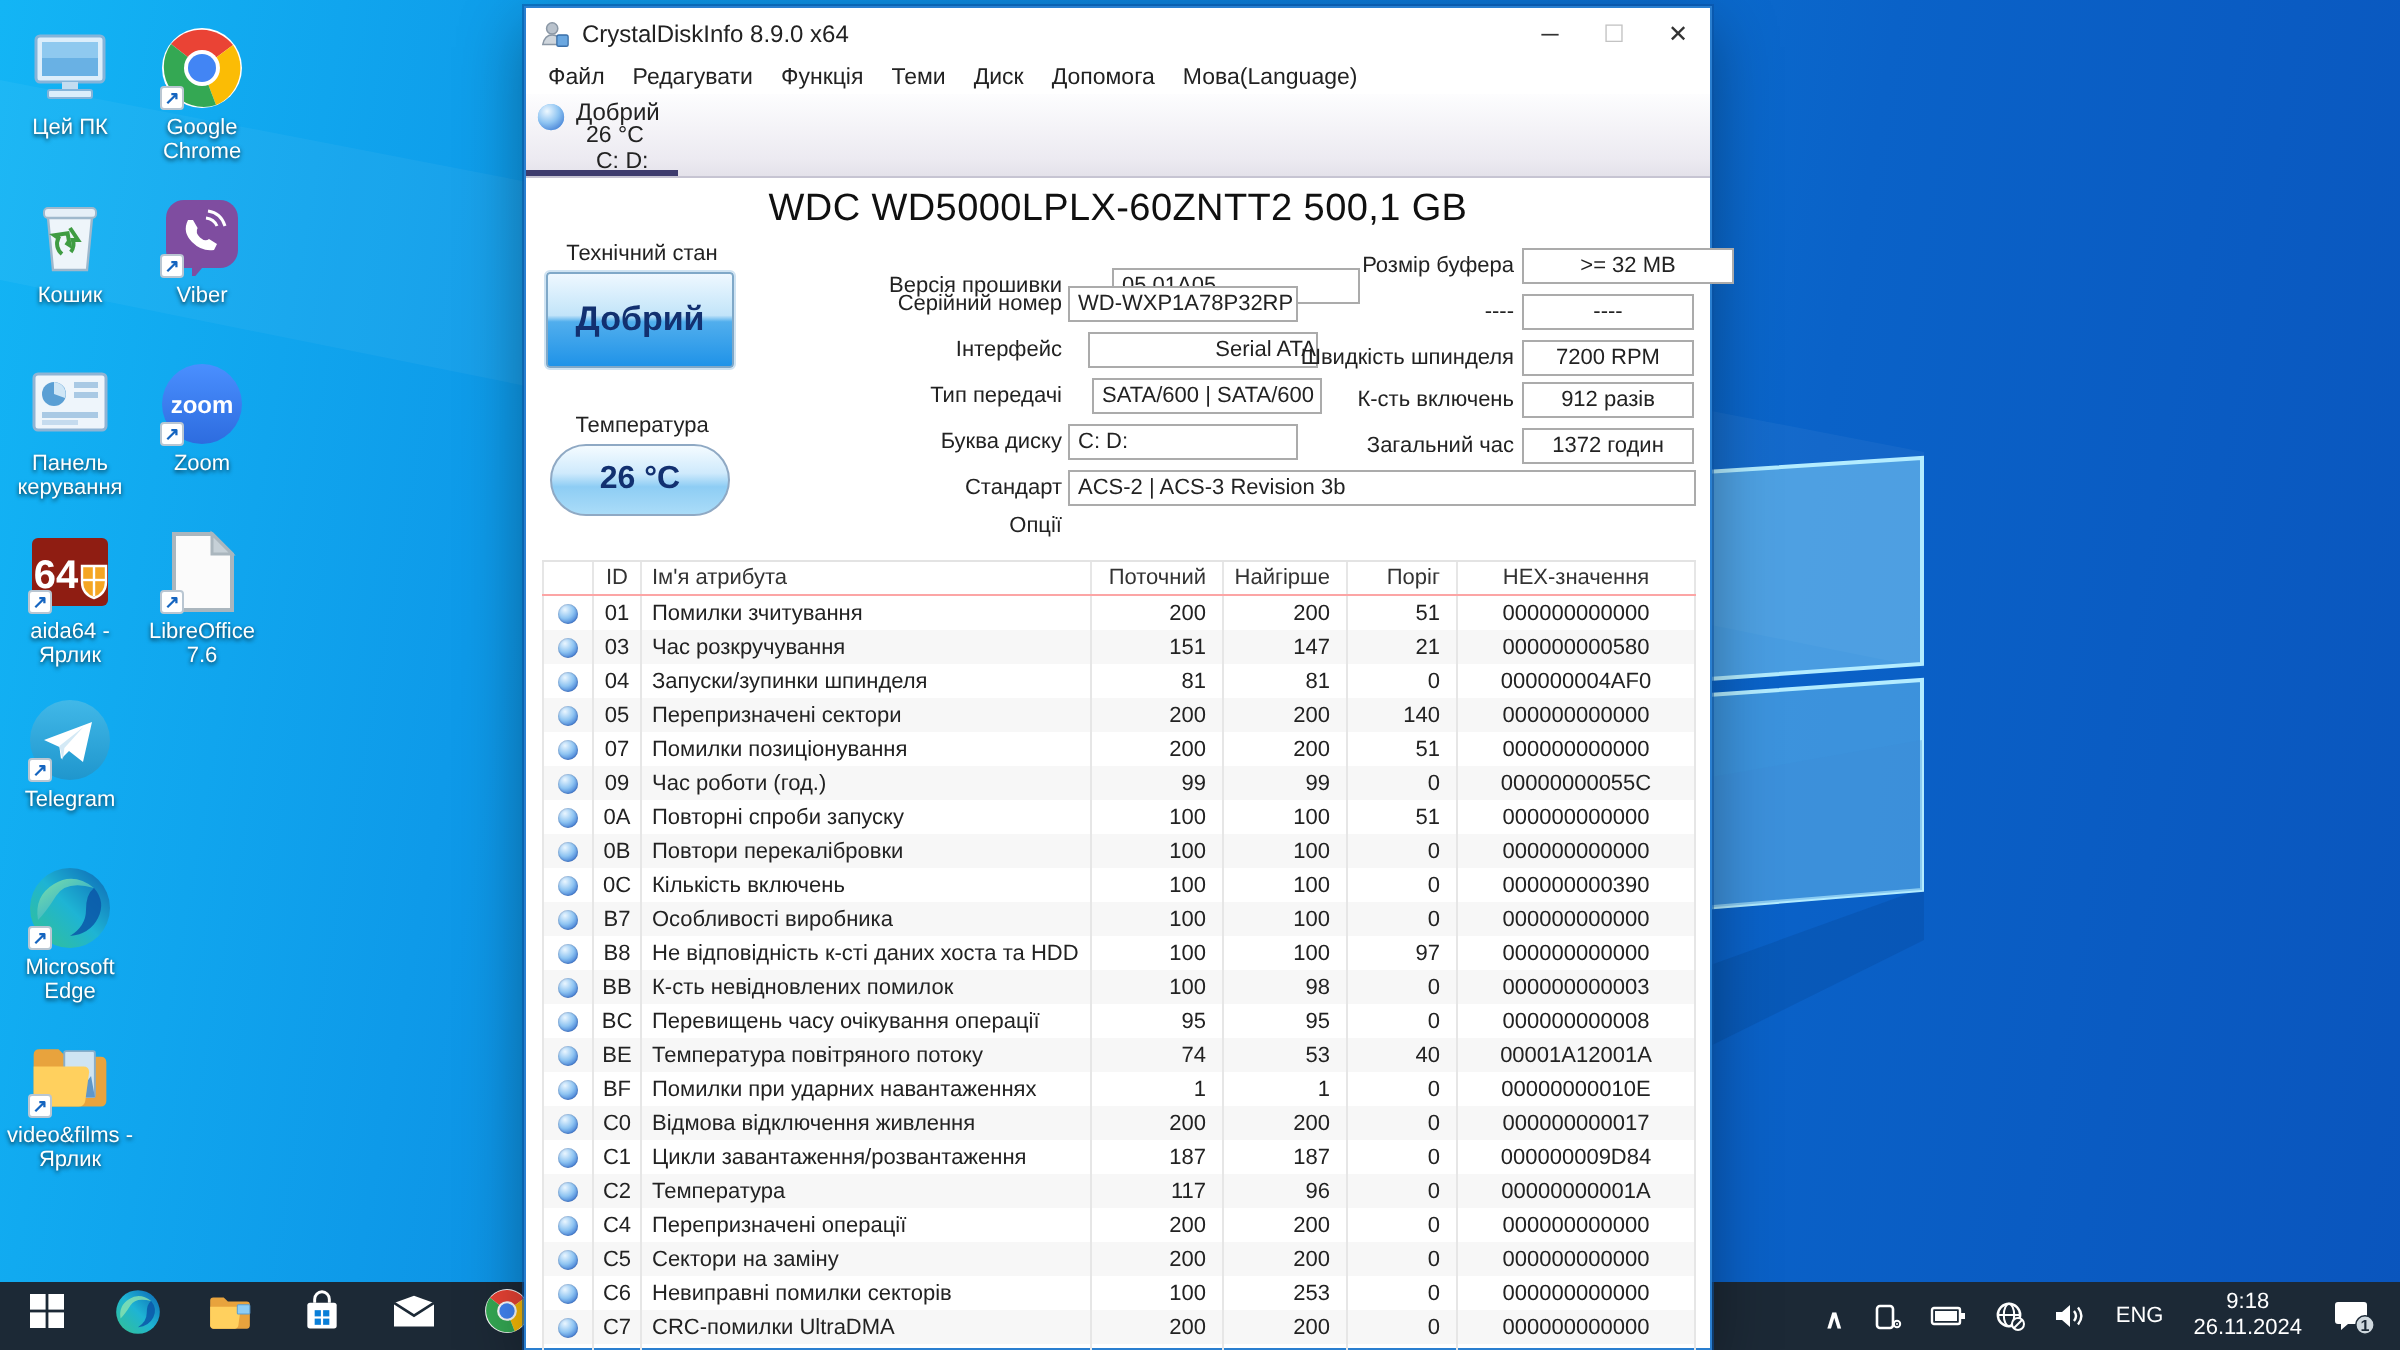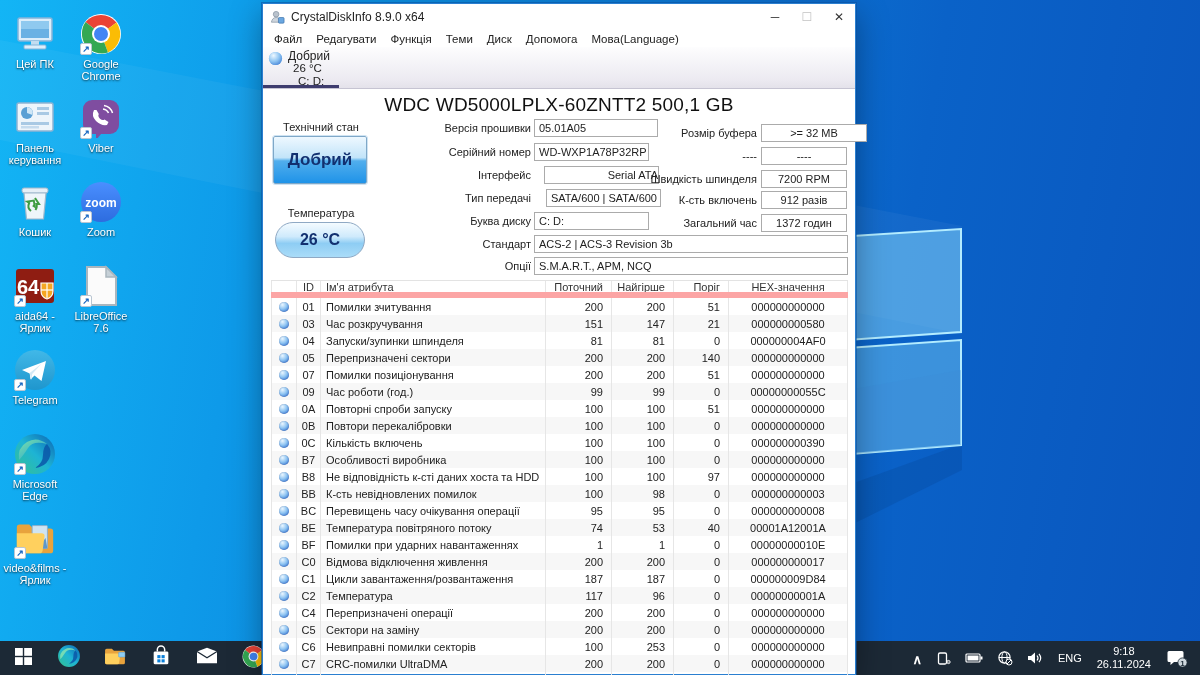--- a/index.html
+++ b/index.html
@@ -70,21 +70,21 @@
     font-size:16px; font-weight:bold; color:#123070; cursor:pointer; }
 
   .frow { position:absolute; display:flex; align-items:center; }
   .frow .flabel { font-size:11px; color:#222; text-align:right; }
   .frow .fbox { margin-left:3px; height:18px; border:1px solid #ababab; background:#fff;
     font-size:11px; color:#222; line-height:16px; padding-left:4px; }
   .fbox.center { text-align:center; padding-left:0; }
 
   .smart { position:absolute; left:8px; top:191px; width:577px; border-top:1px solid #e3e3e3; }
   .srow { display:flex; height:17px; align-items:center; font-size:11px; color:#222; }
-  .srow.head { color:#333; border-bottom:6px solid #fca5a5; }
+  .srow.head { color:#333; border-bottom:1px solid #fca5a5; }
   .srow:not(.head):nth-child(odd) { background:#f7f7f7; }
   .scell { height:100%; display:flex; align-items:center; border-right:1px solid #e6e6e6; overflow:hidden; white-space:nowrap; }
   .scell:first-child { border-left:1px solid #e6e6e6; }
   .c-orb { width:26px; justify-content:center; }
   .c-id { width:24px; justify-content:center; }
   .c-name { width:225px; padding-left:5px; }
   .c-cur { width:66px; justify-content:flex-end; padding-right:8px; }
   .c-wst { width:62px; justify-content:flex-end; padding-right:8px; }
   .c-thr { width:55px; justify-content:flex-end; padding-right:8px; }
   .c-hex { width:119px; justify-content:center; font-family:"Liberation Sans",sans-serif; }
@@ -114,41 +114,41 @@
             <rect x="8" y="9" width="28" height="8" fill="#8fc9ef"></rect>
             <rect x="18" y="29" width="8" height="4" fill="#c2dcf0"></rect>
             <rect x="11" y="33" width="22" height="4" rx="1" fill="#dceefb" stroke="#85b4d9"></rect>
           </svg>
         </div>
         <div class="lbl">Цей ПК</div>
       </div>
       <div class="dicon">
         <div class="art">
           <svg width="44" height="44" viewBox="0 0 44 44">
+            <rect x="9" y="8" width="26" height="5" rx="2" fill="#e6eff7" stroke="#9fb8cc"></rect>
+            <path d="M11 13 h22 l-2.5 26 h-17 z" fill="#eef5fa" stroke="#9fb8cc" stroke-width="1.2"></path>
+            <path d="M22 18 l4 6 h-2.6 a6.5 6.5 0 0 1-1 6" fill="none" stroke="#3f9c42" stroke-width="2"></path>
+            <path d="M18 31 a6.5 6.5 0 0 1-1.8-8 l-2-1.4 6.6-1 1 6-2-1.3" fill="none" stroke="#3f9c42" stroke-width="2"></path>
+          </svg>
+        </div>
+        <div class="lbl">Кошик</div>
+      </div>
+      <div class="dicon">
+        <div class="art">
+          <svg width="44" height="44" viewBox="0 0 44 44">
             <rect x="4" y="7" width="36" height="28" rx="2" fill="#eef5fb" stroke="#8fb4d4" stroke-width="1.5"></rect>
             <circle cx="14" cy="17" r="6" fill="#5a9fd4"></circle>
             <path d="M14 17 L14 11 A6 6 0 0 1 19.5 19z" fill="#cfe6f6"></path>
             <rect x="24" y="11" width="12" height="3" fill="#a9c9e4"></rect>
             <rect x="24" y="16" width="12" height="3" fill="#a9c9e4"></rect>
             <rect x="8" y="26" width="28" height="3" fill="#a9c9e4"></rect>
             <rect x="8" y="30" width="18" height="2.5" fill="#c5dbee"></rect>
           </svg>
         </div>
         <div class="lbl">Панель керування</div>
-      </div>
-      <div class="dicon">
-        <div class="art">
-          <svg width="44" height="44" viewBox="0 0 44 44">
-            <rect x="9" y="8" width="26" height="5" rx="2" fill="#e6eff7" stroke="#9fb8cc"></rect>
-            <path d="M11 13 h22 l-2.5 26 h-17 z" fill="#eef5fa" stroke="#9fb8cc" stroke-width="1.2"></path>
-            <path d="M22 18 l4 6 h-2.6 a6.5 6.5 0 0 1-1 6" fill="none" stroke="#3f9c42" stroke-width="2"></path>
-            <path d="M18 31 a6.5 6.5 0 0 1-1.8-8 l-2-1.4 6.6-1 1 6-2-1.3" fill="none" stroke="#3f9c42" stroke-width="2"></path>
-          </svg>
-        </div>
-        <div class="lbl">Кошик</div>
       </div>
       <div class="dicon">
         <div class="art">
           <svg width="42" height="42" viewBox="0 0 42 42">
             <rect x="2" y="4" width="38" height="34" rx="3" fill="#8f1d12"></rect>
             <text x="14" y="29" text-anchor="middle" font-size="20" font-weight="bold" fill="#fff" font-family="Liberation Sans,sans-serif">64</text>
             <path d="M27 18 h12 v8 q0 6-6 8 q-6-2-6-8 z" fill="#f5a623" stroke="#fff" stroke-width="1.2"></path>
             <line x1="33" y1="18" x2="33" y2="33" stroke="#fff" stroke-width="1.2"></line>
             <line x1="27" y1="25" x2="39" y2="25" stroke="#fff" stroke-width="1.2"></line>
           </svg>
@@ -412,21 +412,21 @@
 
     <div class="content">
       <div class="model-title">WDC WD5000LPLX-60ZNTT2 500,1 GB</div>
 
       <div class="health-label">Технічний стан</div>
       <div class="health-btn">Добрий</div>
       <div class="temp-label">Температура</div>
       <div class="temp-btn">26 °C</div>
 
       <div id="fields">
-          <div class="frow" style="left: 128px; top: 30px;">
+          <div class="frow" style="left: 128px; top: 45px; gap: 22px;">
             <div class="flabel" style="width: 140px;">Версія прошивки</div>
             <div class="fbox" style="width: 124px; margin-left: 3px;">05.01A05</div>
           </div>
           <div class="frow" style="left: 128px; top: 54px;">
             <div class="flabel" style="width: 140px;">Серійний номер</div>
             <div class="fbox" style="width: 115px; margin-left: 3px;">WD-WXP1A78P32RP</div>
           </div>
           <div class="frow" style="left: 128px; top: 77px;">
             <div class="flabel" style="width: 140px;">Інтерфейс</div>
             <div class="fbox" style="width: 115px; margin-left: 13px; text-align: right;">Serial ATA</div>
@@ -438,21 +438,20 @@
           <div class="frow" style="left: 128px; top: 123px;">
             <div class="flabel" style="width: 140px;">Буква диску</div>
             <div class="fbox" style="width: 115px; margin-left: 3px;">C: D:</div>
           </div>
           <div class="frow" style="left: 128px; top: 146px;">
             <div class="flabel" style="width: 140px;">Стандарт</div>
             <div class="fbox" style="width: 314px; margin-left: 3px;">ACS-2 | ACS-3 Revision 3b</div>
           </div>
           <div class="frow" style="left: 128px; top: 168px;">
             <div class="flabel" style="width: 140px;">Опції</div>
-            <div class="fbox" style="width: 314px; margin-left: 3px;">S.M.A.R.T., APM, NCQ</div>
           </div>
           <div class="frow" style="left: 354px; top: 35px;">
             <div class="flabel" style="width: 140px;">Розмір буфера</div>
             <div class="fbox center" style="width: 106px; margin-left: 4px;">&gt;= 32 MB</div>
           </div>
           <div class="frow" style="left: 354px; top: 58px;">
             <div class="flabel" style="width: 140px;">----</div>
             <div class="fbox center" style="width: 86px; margin-left: 4px;">----</div>
           </div>
           <div class="frow" style="left: 354px; top: 81px;">

